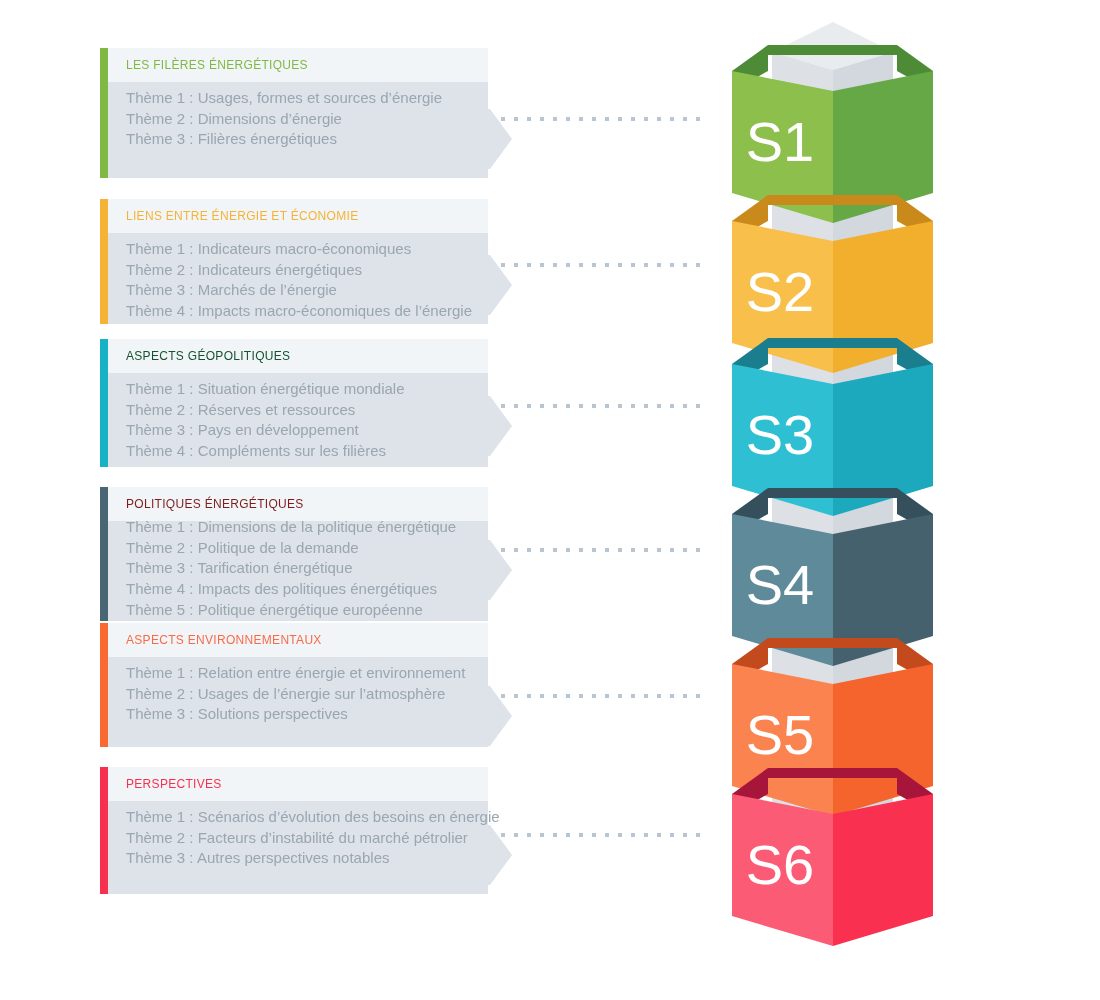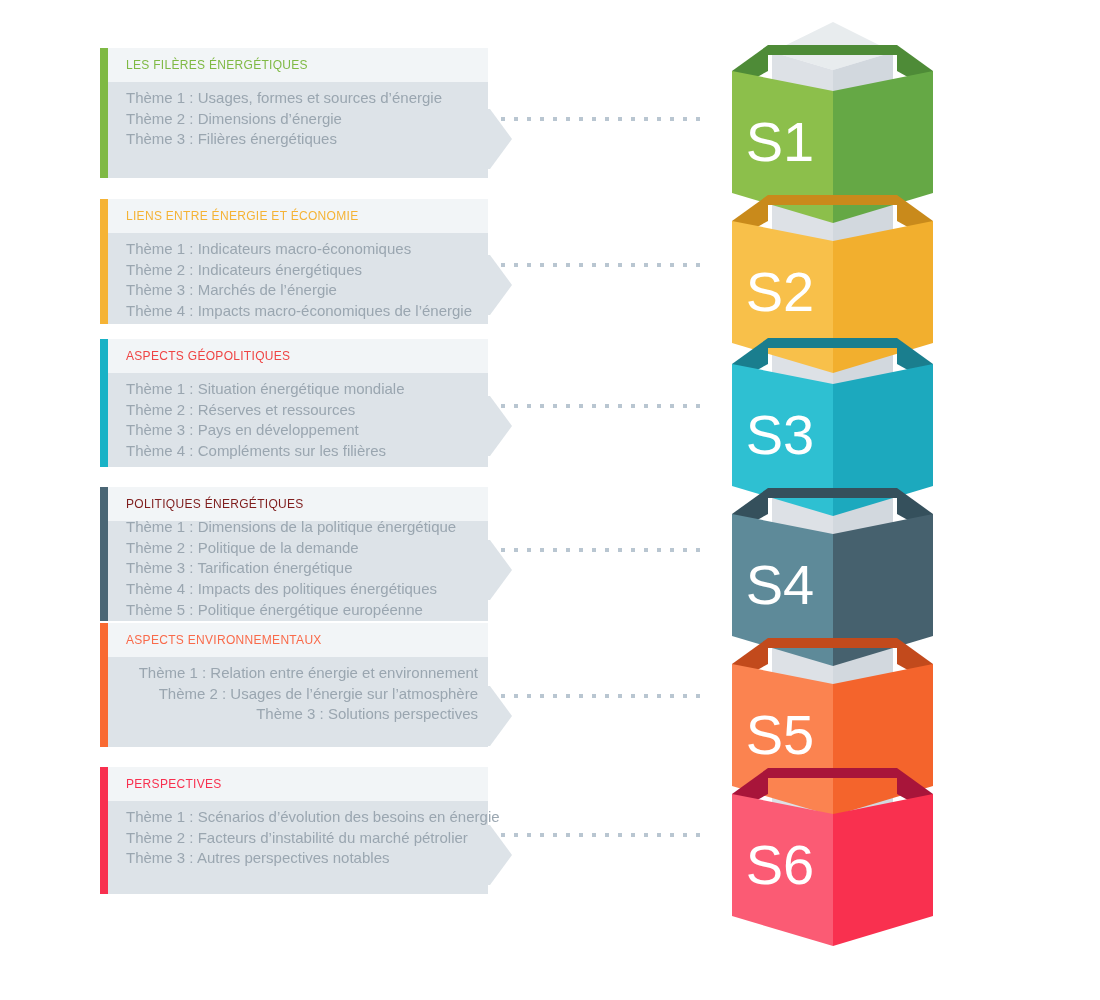--- a/index.html
+++ b/index.html
@@ -106,21 +106,21 @@
         <div class="card-nub" style="top: 56px;">
           <svg width="26" height="60" viewBox="0 0 26 60">
             <path d="M0 0 L0 60 L2 60 L24 30 L2 0 Z" fill="#dde3e8"></path>
           </svg>
         </div>
       </div>
       <div class="card" style="top: 339px; height: 128px;">
         <div class="card-body"></div>
         <div class="card-head"></div>
         <div class="card-accent" style="background: rgb(24, 178, 198);"></div>
-        <div class="card-title" style="color: #ef4444;">ASPECTS GÉOPOLITIQUES</div>
+        <div class="card-title" style="color: #14532d;">ASPECTS GÉOPOLITIQUES</div>
         <div class="themes" style="top: 40px;">
           <div class="theme-row"><span class="tn">Thème 1 : </span><span>Situation énergétique mondiale</span></div>
           <div class="theme-row"><span class="tn">Thème 2 : </span><span>Réserves et ressources</span></div>
           <div class="theme-row"><span class="tn">Thème 3 : </span><span>Pays en développement</span></div>
           <div class="theme-row"><span class="tn">Thème 4 : </span><span>Compléments sur les filières</span></div>
         </div>
         <div class="card-nub" style="top: 57px;">
           <svg width="26" height="60" viewBox="0 0 26 60">
             <path d="M0 0 L0 60 L2 60 L24 30 L2 0 Z" fill="#dde3e8"></path>
           </svg>
@@ -137,21 +137,21 @@
           <div class="theme-row"><span class="tn">Thème 3 : </span><span>Tarification énergétique</span></div>
           <div class="theme-row"><span class="tn">Thème 4 : </span><span>Impacts des politiques énergétiques</span></div>
           <div class="theme-row"><span class="tn">Thème 5 : </span><span>Politique énergétique européenne</span></div>
         </div>
         <div class="card-nub" style="top: 53px;">
           <svg width="26" height="60" viewBox="0 0 26 60">
             <path d="M0 0 L0 60 L2 60 L24 30 L2 0 Z" fill="#dde3e8"></path>
           </svg>
         </div>
       </div>
-      <div class="card" style="top: 623px; height: 124px; text-align: right;">
+      <div class="card" style="top: 623px; height: 124px;">
         <div class="card-body"></div>
         <div class="card-head"></div>
         <div class="card-accent" style="background: rgb(249, 106, 50);"></div>
         <div class="card-title" style="color: rgb(249, 106, 74);">ASPECTS ENVIRONNEMENTAUX</div>
         <div class="themes" style="top: 40px;">
           <div class="theme-row"><span class="tn">Thème 1 : </span><span>Relation entre énergie et environnement</span></div>
           <div class="theme-row"><span class="tn">Thème 2 : </span><span>Usages de l’énergie sur l’atmosphère</span></div>
           <div class="theme-row"><span class="tn">Thème 3 : </span><span>Solutions perspectives</span></div>
         </div>
         <div class="card-nub" style="top: 63px;">

